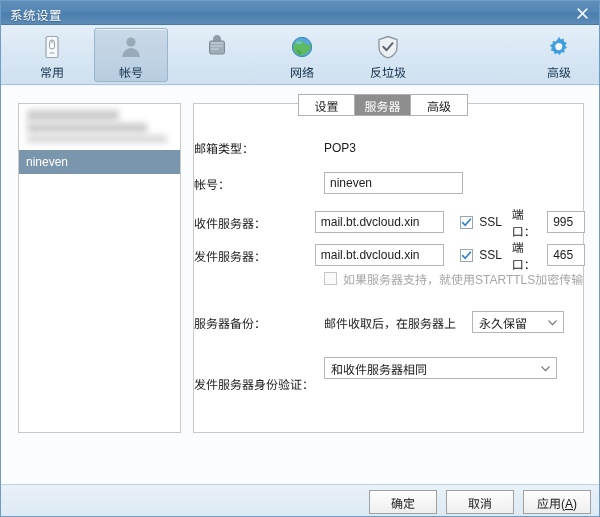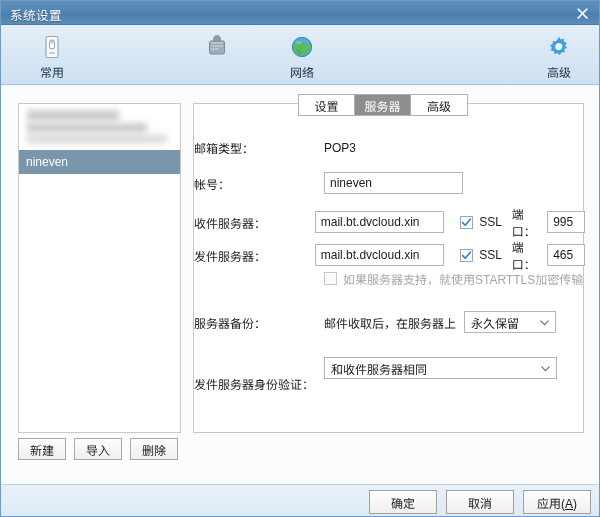--- a/index.html
+++ b/index.html
@@ -267,20 +267,29 @@
         <svg width="22" height="24" viewBox="0 0 22 24">
           <rect x="5" y="1.5" width="12" height="21" rx="1.5" fill="#f6f8fa" stroke="#9aa6b0" stroke-width="1.2"></rect>
           <rect x="8.5" y="5" width="5" height="9" rx="2.5" fill="#ffffff" stroke="#8c99a5" stroke-width="1"></rect>
           <circle cx="11" cy="7.2" r="1.4" fill="#b9c4ce"></circle>
           <rect x="8.5" y="17" width="5" height="2" fill="#c3ccd5"></rect>
         </svg>
       </span>
       <span class="tool-label">常用</span>
     </div>
 
+    <div class="tool-item selected" style="left:93px;">
+      <span class="tool-icon">
+        <svg width="24" height="24" viewBox="0 0 24 24">
+          <circle cx="12" cy="7" r="4.6" fill="#9aa9b8"></circle>
+          <path d="M3.2,22 C3.8,15.8 8,13.2 12,13.2 C16,13.2 20.2,15.8 20.8,22 Z" fill="#9aa9b8"></path>
+        </svg>
+      </span>
+      <span class="tool-label">帐号</span>
+    </div>
 
     <div class="tool-item" style="left:179px;gap:44px;">
       <span class="tool-icon">
         <svg width="24" height="24" viewBox="0 0 24 24">
           <path d="M12,2 C14.4,2 16,3.8 16,6.2 L16,8 L8,8 L8,6.2 C8,3.8 9.6,2 12,2 Z" fill="#8e9daa"></path>
           <rect x="4.5" y="8" width="15" height="13" rx="1.6" fill="#9fadba" stroke="#7c8a97" stroke-width="1"></rect>
           <path d="M6,10 L18,10 M6,13 L18,13 M6,16 L14,16" stroke="#cfd8e0" stroke-width="1.1"></path>
         </svg>
       </span>
       <span class="tool-label">写邮件</span>
@@ -292,20 +301,29 @@
           <circle cx="12" cy="12" r="10" fill="#57a9df"></circle>
           <path d="M4,9 C6,6 9,5 12,6 C14,6.6 15,9 17,9.5 C19,10 20.5,8.5 21.5,9.5 C21.2,14.5 17,20 12,20.5 C7.5,20.8 3.5,16.5 3.2,12 C3.1,10.8 3.4,9.8 4,9 Z" fill="#5dba63"></path>
           <path d="M6.5,14.5 C8.5,14 10,15.5 11,17 C11.6,18 11,19.5 10,20 C8,19 6.5,17 6.5,14.5 Z" fill="#4aa851"></path>
           <ellipse cx="9" cy="7.5" rx="3.2" ry="1.6" fill="#7fd0ff" opacity="0.55"></ellipse>
           <circle cx="12" cy="12" r="9.6" fill="none" stroke="#3f87b8" stroke-width="1"></circle>
         </svg>
       </span>
       <span class="tool-label">网络</span>
     </div>
 
+    <div class="tool-item" style="left:350px;">
+      <span class="tool-icon">
+        <svg width="22" height="24" viewBox="0 0 22 24">
+          <path d="M11,1.5 L20,4.6 L20,12 C20,17.6 15.8,21.4 11,22.8 C6.2,21.4 2,17.6 2,12 L2,4.6 Z" fill="#eef1f4" stroke="#8d99a4" stroke-width="1.4"></path>
+          <path d="M6.3,11.8 L9.6,15.2 L15.6,8.2" stroke="#5a6872" stroke-width="2" fill="none" stroke-linecap="round" stroke-linejoin="round"></path>
+        </svg>
+      </span>
+      <span class="tool-label">反垃圾</span>
+    </div>
 
 
     <div class="tool-item" style="left:521px;">
       <span class="tool-icon">
         <svg width="24" height="24" viewBox="0 0 24 24">
           <path d="M12,1.8 L13.7,4.4 L16.7,3.6 L16.9,6.7 L19.8,7.8 L18.2,10.4 L20,12.8 L17.3,14.3 L17.6,17.4 L14.5,17.3 L12.7,19.9 L10.4,18.1 L7.6,19.3 L6.9,16.3 L3.9,15.6 L4.8,12.6 L2.9,10.3 L5.6,9 L5.8,5.9 L8.8,6.5 L10.8,4.1 Z" fill="#3f9ede"></path>
           <circle cx="11.8" cy="11.6" r="4.2" fill="#f3f8fc"></circle>
           <circle cx="11.8" cy="11.6" r="4.2" fill="none" stroke="#3f9ede" stroke-width="1.2"></circle>
         </svg>
       </span>
@@ -319,25 +337,20 @@
       <div class="acct-row blurred">
         <div class="blur-bar" style="left:8px; top:6px; width:92px; height:11px;"></div>
         <div class="blur-bar" style="left:8px; top:19px; width:120px; height:10px;"></div>
         <div class="blur-bar" style="left:8px; top:31px; width:140px; height:8px; background:#d6d6d6;"></div>
       </div>
       <div class="acct-row selected">
         <span>nineven</span>
       </div>
     </div>
 
-    <div class="list-buttons">
-      <div class="sm-btn">新建</div>
-      <div class="sm-btn">导入</div>
-      <div class="sm-btn">删除</div>
-    </div>
 
     <div id="right-panel">
 
       <div id="tabs">
         <div class="tab">设置</div>
         <div class="tab active">服务器</div>
         <div class="tab">高级</div>
       </div>
 
       <div class="frow" style="left:0; top:35px; width:391px;">
@@ -378,21 +391,21 @@
 
       <div class="frow" style="left:0; top:166px; width:391px;">
         <div style="width:130px;"></div>
         <div class="cbox dim"></div>
         <span class="cb-label dim">如果服务器支持，就使用STARTTLS加密传输</span>
       </div>
 
       <div class="frow" style="left:0; top:207px; width:391px;">
         <div class="flabel" style="width:130px;">服务器备份：</div>
         <span class="fvalue-static">邮件收取后，在服务器上</span>
-        <div class="fselect" style="width:92px; margin-left:8px;">
+        <div class="fselect" style="width:92px; margin-left:16px;">
           <span>永久保留</span>
           <span class="chev">
             <svg width="9" height="6" viewBox="0 0 9 6">
                 <path d="M0.8,0.9 L4.5,4.6 L8.2,0.9" stroke="#6e6e6e" stroke-width="1.2" fill="none" stroke-linecap="round"></path>
               </svg>
           </span>
         </div>
       </div>
 
       <div class="frow" style="left:0; top:240px; width:391px;">

